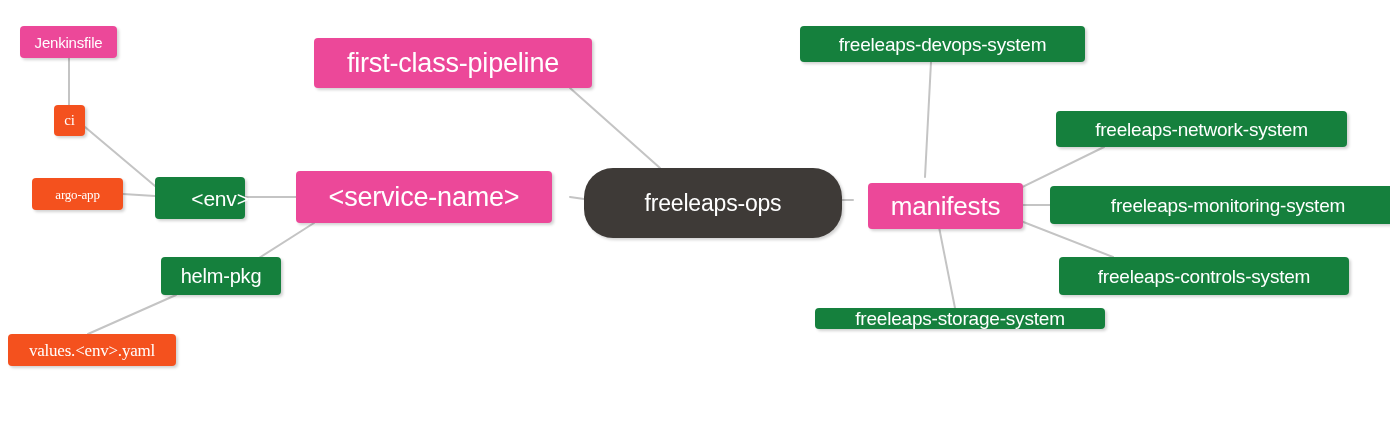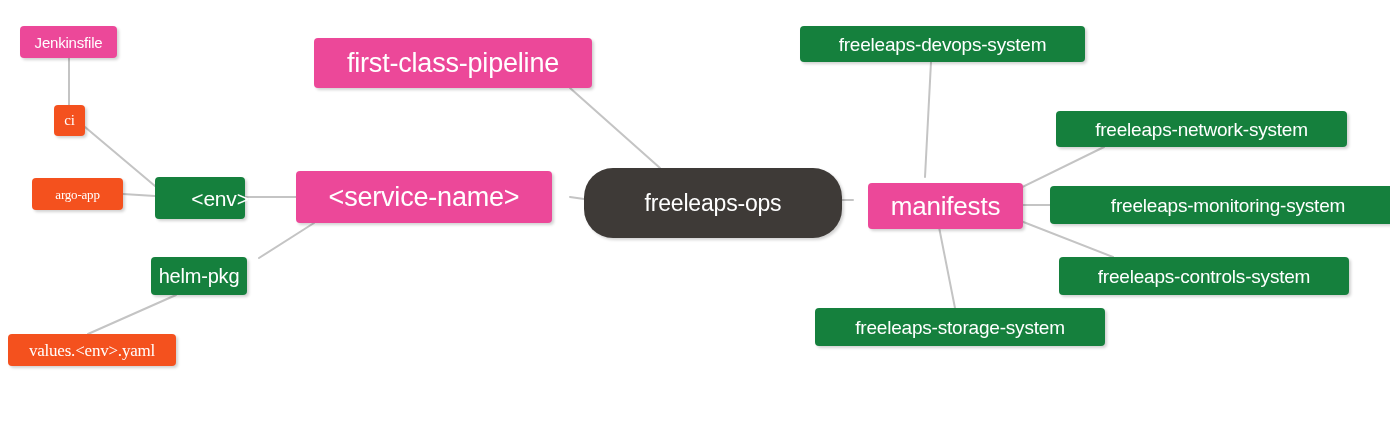--- a/index.html
+++ b/index.html
@@ -61,24 +61,24 @@
       <line x1="1008" y1="205" x2="1050" y2="205" stroke="#c4c4c4" stroke-width="2" stroke-linecap="round"></line>
       <line x1="1008" y1="216" x2="1113" y2="257" stroke="#c4c4c4" stroke-width="2" stroke-linecap="round"></line>
       <line x1="938" y1="222" x2="955" y2="308" stroke="#c4c4c4" stroke-width="2" stroke-linecap="round"></line>
     </svg>
   <div id="node-layer">
       <div class="node n-root" style="left: 584px; top: 168px; width: 258px; height: 70px; font-size: 23px; border-radius: 29px;">freeleaps-ops</div>
       <div class="node n-blue" style="left: 314px; top: 38px; width: 278px; height: 50px; font-size: 27px;">first-class-pipeline</div>
       <div class="node n-blue" style="left: 296px; top: 171px; width: 256px; height: 52px; font-size: 27px;">&lt;service-name&gt;</div>
       <div class="node n-blue" style="left: 868px; top: 177px; width: 155px; height: 46px; font-size: 26px; margin-top: 6px;">manifests</div>
       <div class="node n-green" style="left: 155px; top: 177px; width: 90px; height: 42px; font-size: 21px; padding-left: 40px;">&lt;env&gt;</div>
-      <div class="node n-green" style="left: 151px; top: 257px; width: 96px; height: 38px; font-size: 20px;">helm-pkg</div>
+      <div class="node n-green" style="left: 161px; top: 257px; width: 120px; height: 38px; font-size: 20px;">helm-pkg</div>
       <div class="node n-green" style="left: 800px; top: 26px; width: 285px; height: 36px; font-size: 19px;">freeleaps-devops-system</div>
       <div class="node n-green" style="left: 1056px; top: 111px; width: 291px; height: 36px; font-size: 19px;">freeleaps-network-system</div>
       <div class="node n-green" style="left: 1050px; top: 186px; width: 356px; height: 38px; font-size: 19px;">freeleaps-monitoring-system</div>
       <div class="node n-green" style="left: 1059px; top: 257px; width: 290px; height: 38px; font-size: 19px;">freeleaps-controls-system</div>
-      <div class="node n-green" style="left: 815px; top: 308px; width: 290px; height: 38px; font-size: 19px;">freeleaps-storage-system</div>
+      <div class="node n-green" style="left: 815px; top: 308px; width: 290px; height: 21px; font-size: 19px;">freeleaps-storage-system</div>
       <div class="node n-red" style="left: 54px; top: 105px; width: 31px; height: 31px; font-size: 15px;">ci</div>
       <div class="node n-red" style="left: 32px; top: 178px; width: 91px; height: 32px; font-size: 13px;">argo-app</div>
       <div class="node n-red" style="left: 8px; top: 334px; width: 168px; height: 32px; font-size: 17px; text-align: right;">values.&lt;env&gt;.yaml</div>
       <div class="node n-orange" style="left: 20px; top: 26px; width: 97px; height: 32px; font-size: 15px;">Jenkinsfile</div>
     </div>
 </div>
 
 </body></html>

